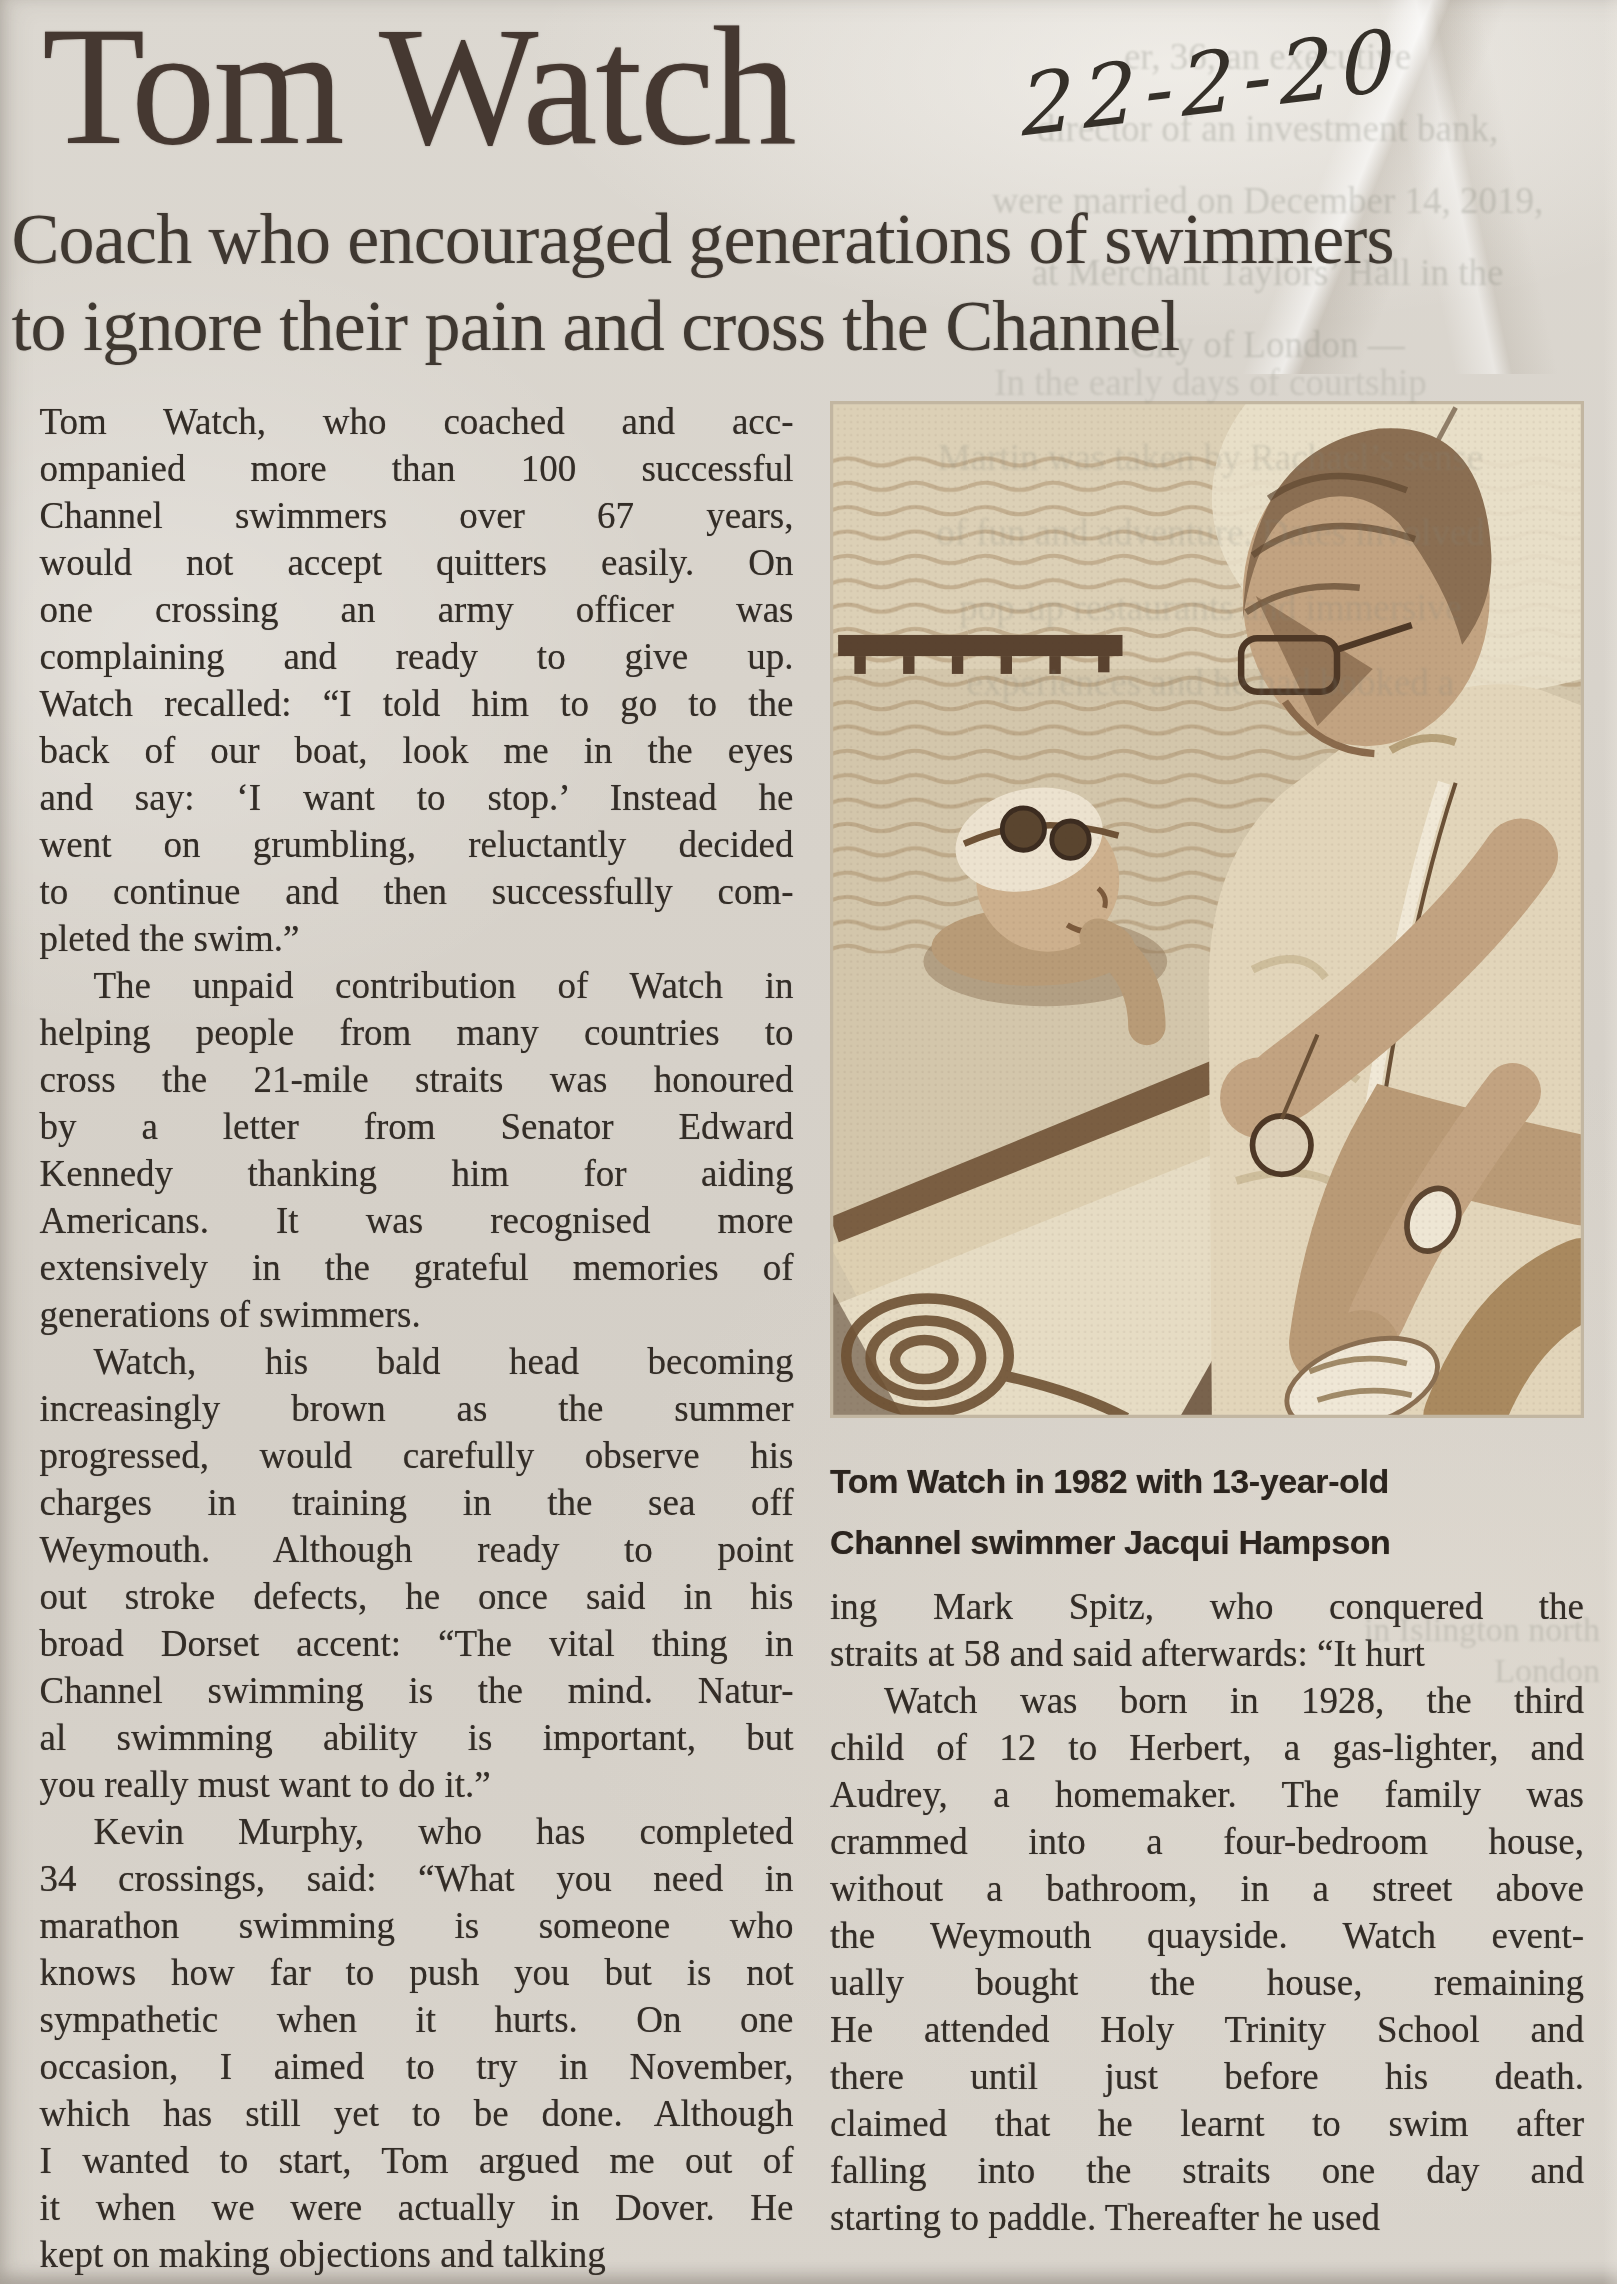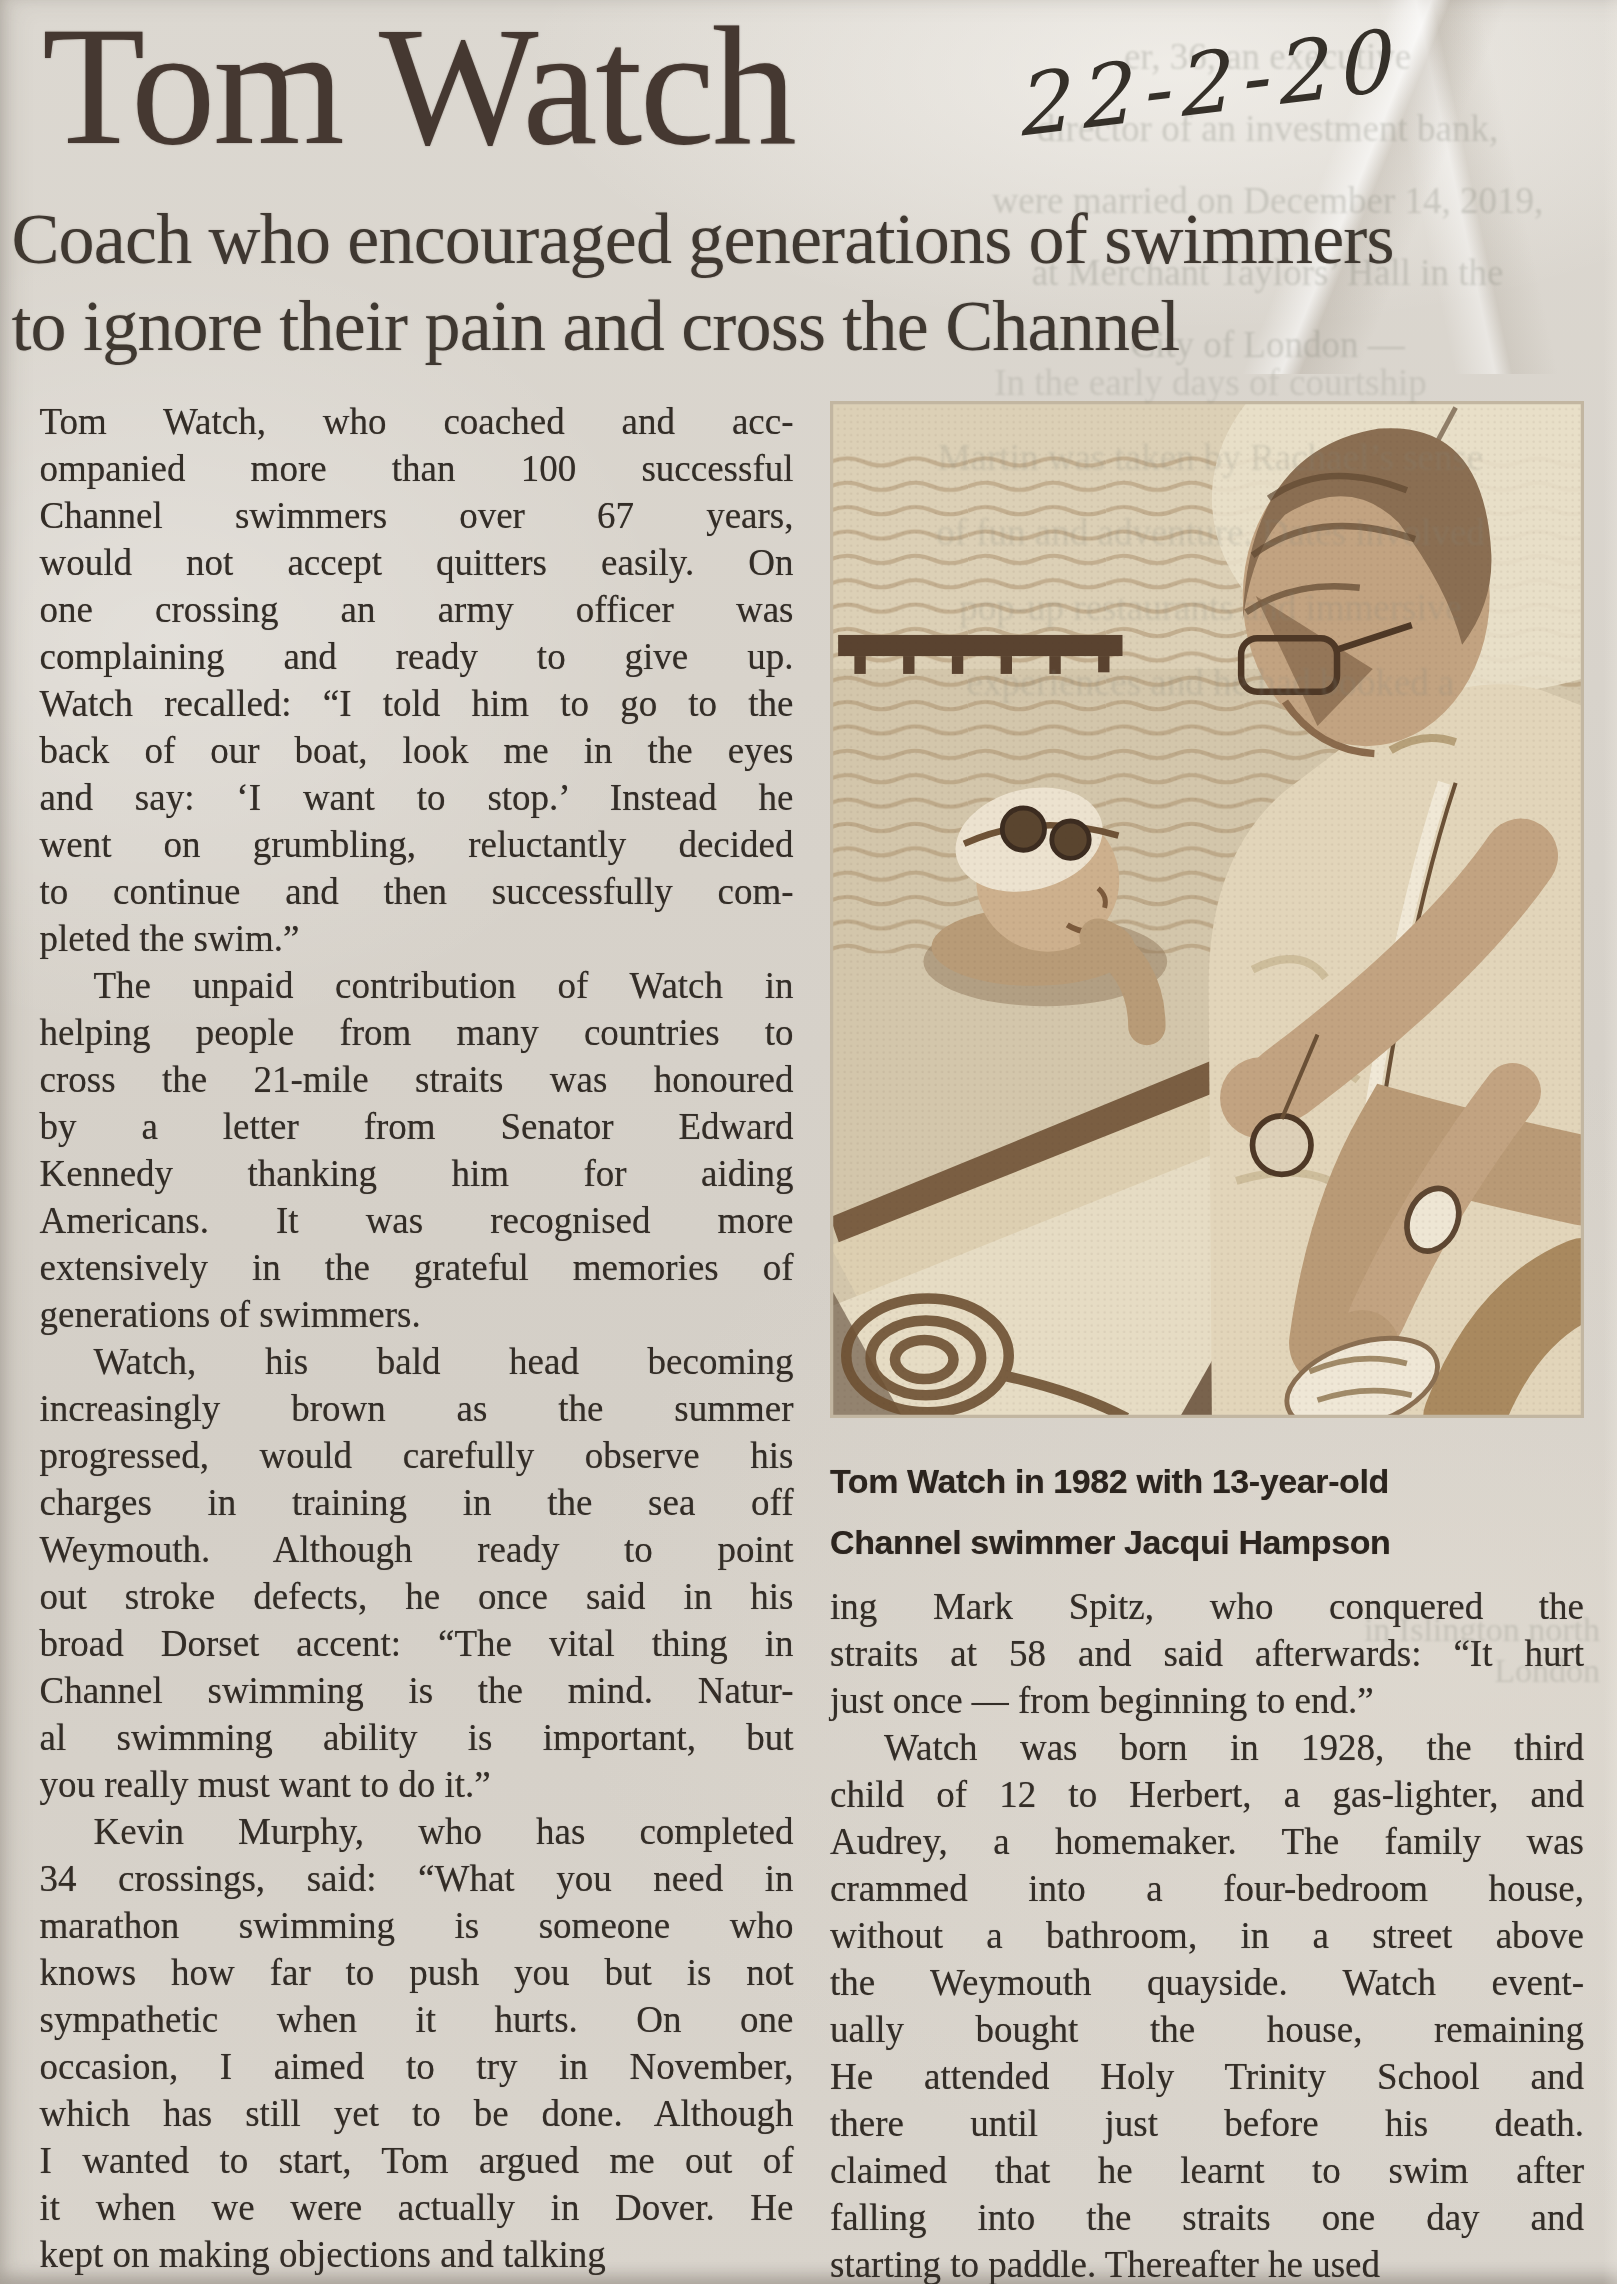--- a/index.html
+++ b/index.html
@@ -248,21 +248,20 @@
 
   <div class="caption">
       <div class="cap-line">Tom Watch in 1982 with 13-year-old</div>
       <div class="cap-line">Channel swimmer Jacqui Hampson</div>
     </div>
 
   <div class="col col-right">
     <div class="para">
         <div class="line">ing Mark Spitz, who conquered the</div>
         <div class="line">straits at 58 and said afterwards: “It hurt</div>
-        <div class="line">just once — from beginning to end.”</div>
       </div>
     <div class="para indent">
         <div class="line">Watch was born in 1928, the third</div>
         <div class="line">child of 12 to Herbert, a gas-lighter, and</div>
         <div class="line">Audrey, a homemaker. The family was</div>
         <div class="line">crammed into a four-bedroom house,</div>
         <div class="line">without a bathroom, in a street above</div>
         <div class="line">the Weymouth quayside. Watch event-</div>
         <div class="line">ually bought the house, remaining</div>
         <div class="line">He attended Holy Trinity School and</div>

